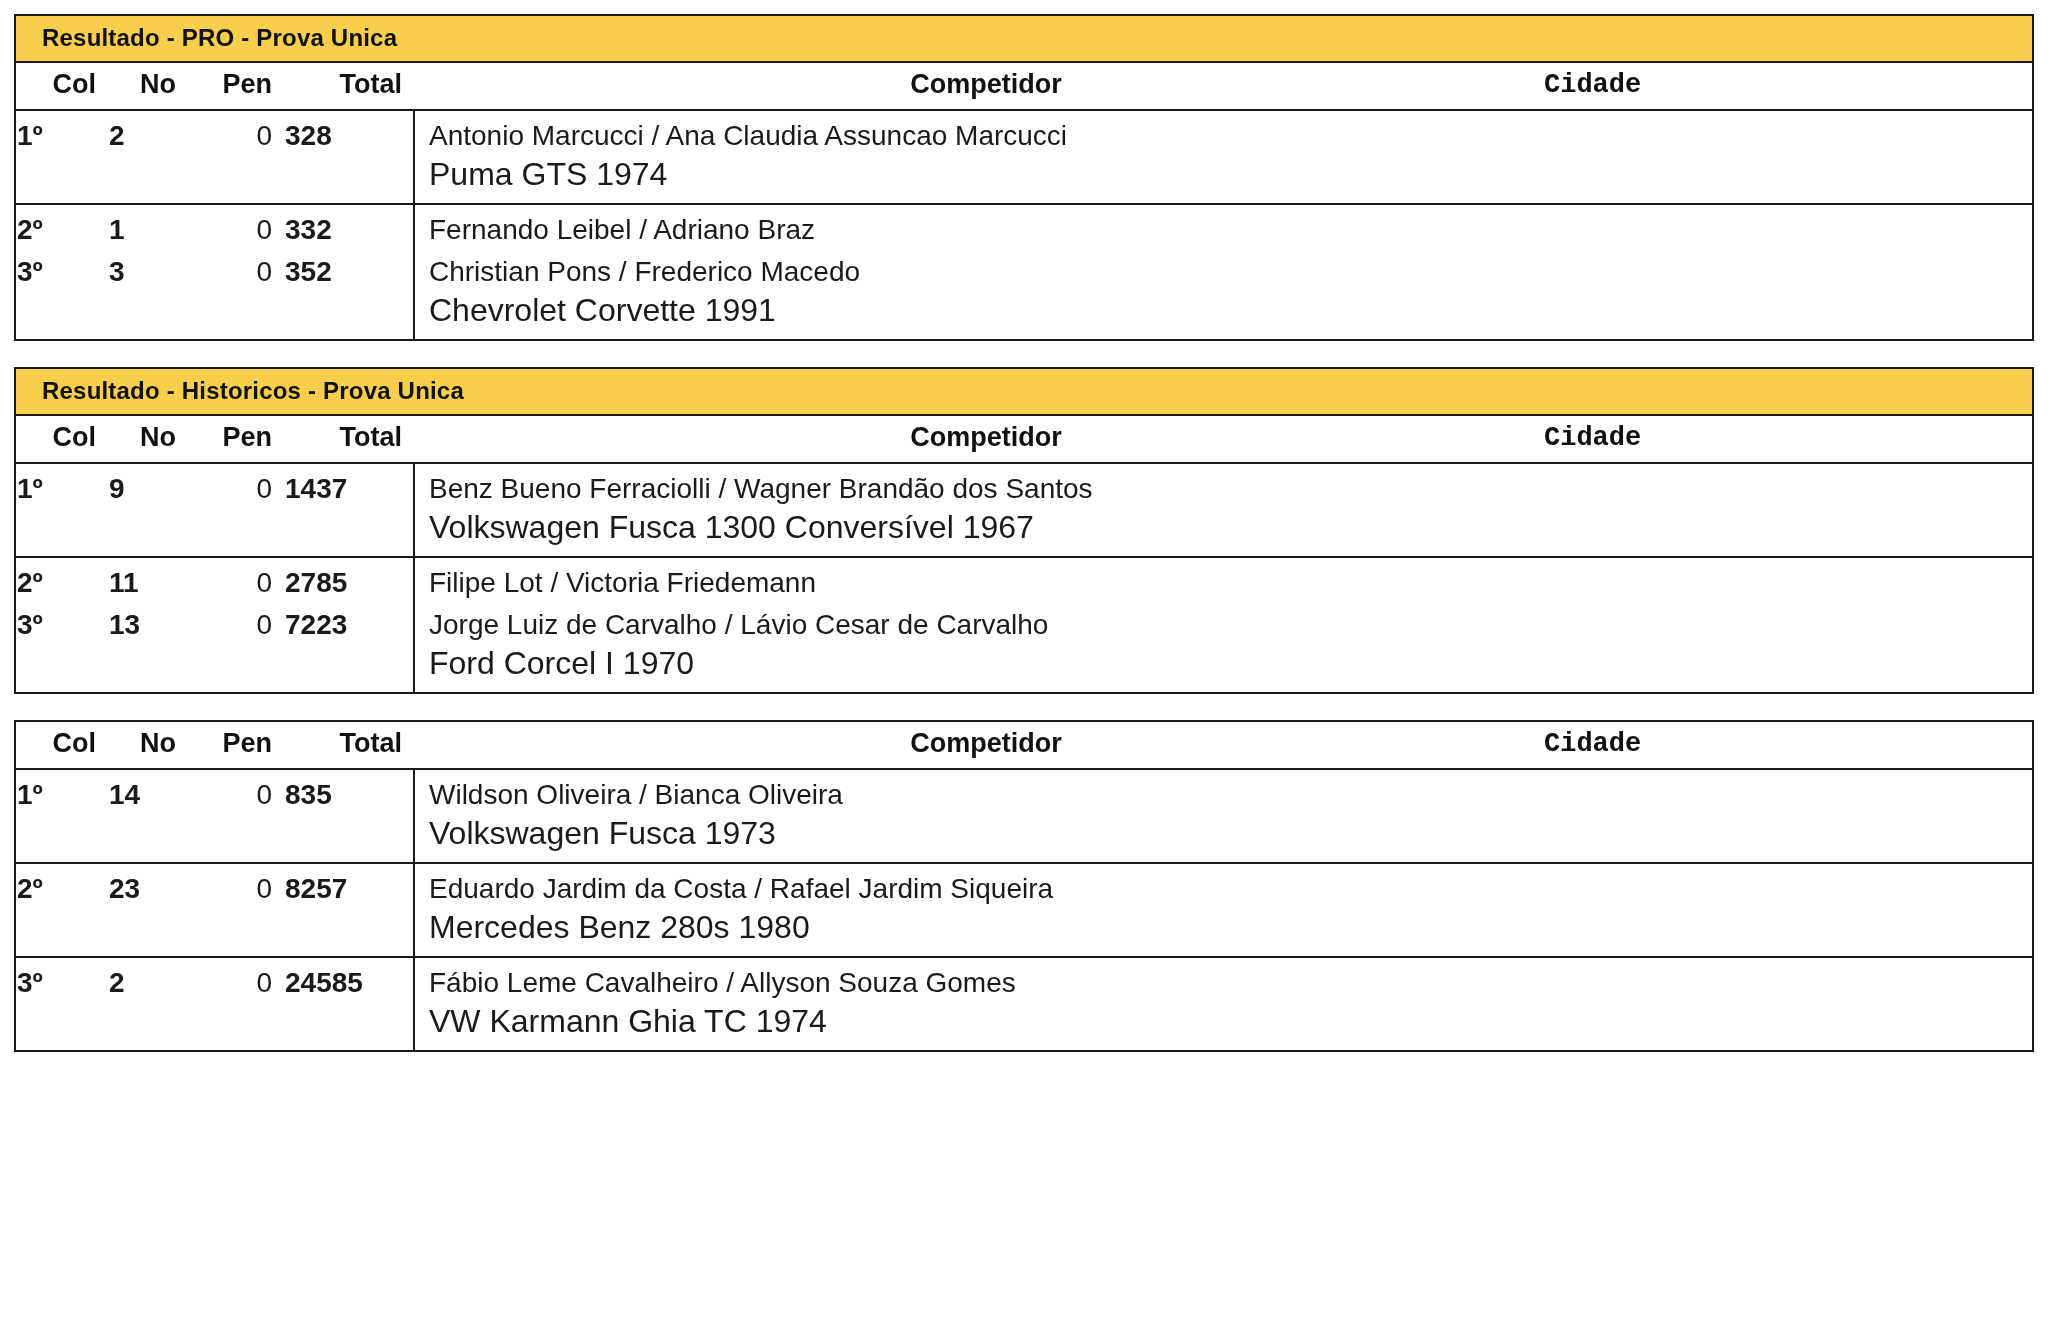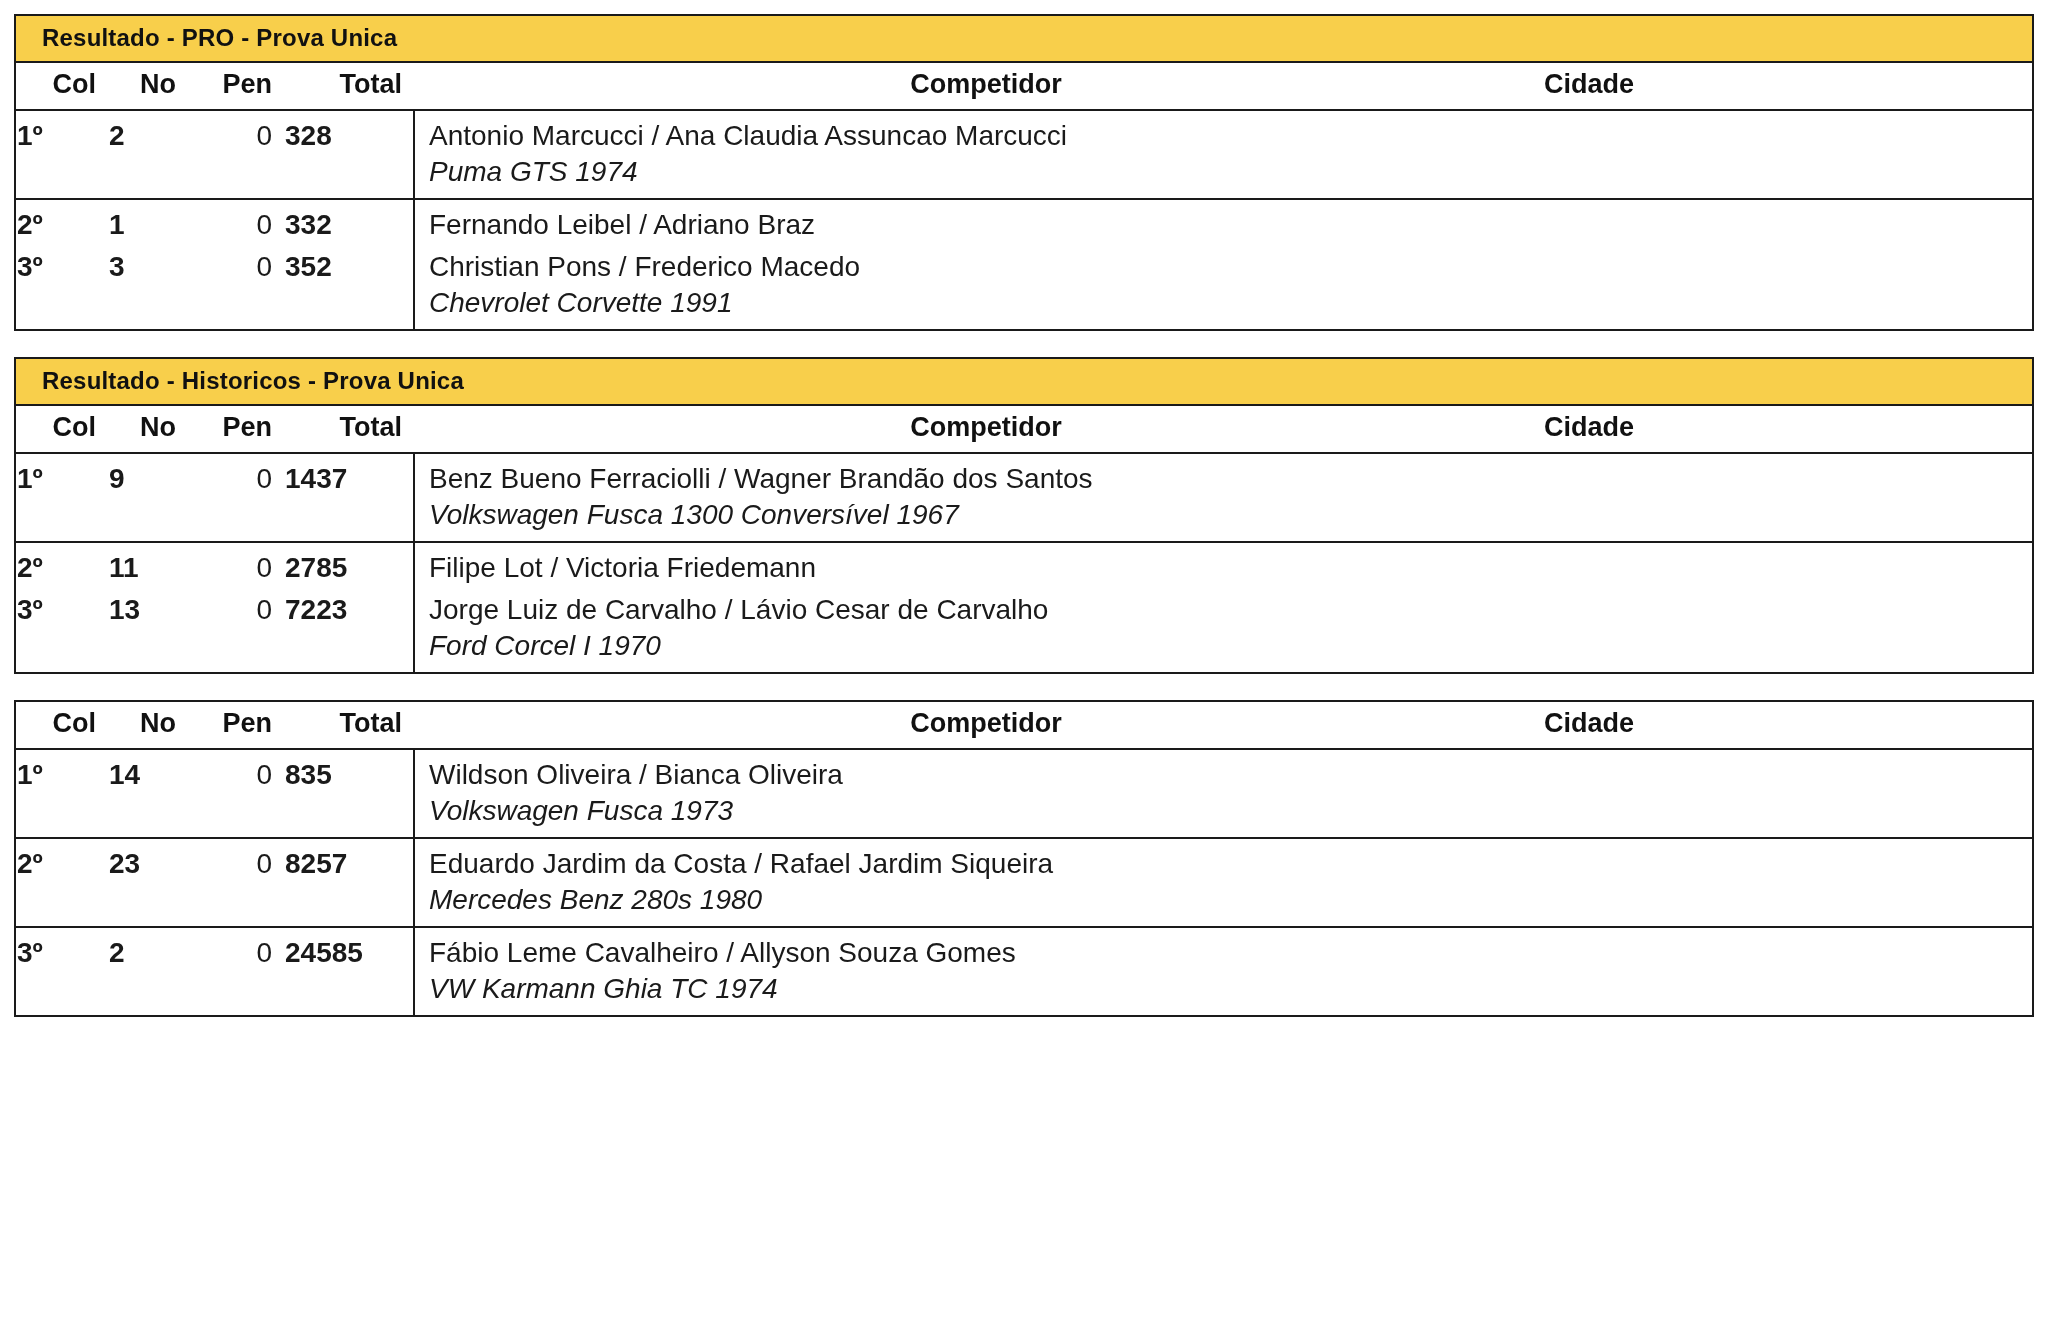--- a/index.html
+++ b/index.html
@@ -48,30 +48,29 @@
 
   thead th {
     font-size: 27px;
     font-weight: bold;
     padding: 6px 0 9px 0;
     border-bottom: 2px solid #1a1a1a;
     color: #111111;
   }
   thead th.num { text-align: right; padding-right: 12px; }
   thead th.txt { text-align: center; padding-left: 14px; }
-  thead th.city { text-align: left; padding-left: 0; }
+  thead th.city { text-align: left; padding-left: 0; font-family: Liberation Mono, monospace; }
 
   tbody tr.entry-main td {
     padding-top: 9px;
     font-size: 28px;
   }
   tbody tr.entry-sub td {
     padding-bottom: 10px;
-    font-size: 28px;
-    font-style: italic;
+    font-size: 32px;
   }
   tbody tr.entry-sub td.cell-comp {
     padding-top: 3px;
   }
   tbody tr.entry-sub.sep td {
     border-bottom: 2px solid #1a1a1a;
   }
   td.cell-pos, td.cell-no, td.cell-total {
     padding-right: 12px;
     font-weight: bold;

